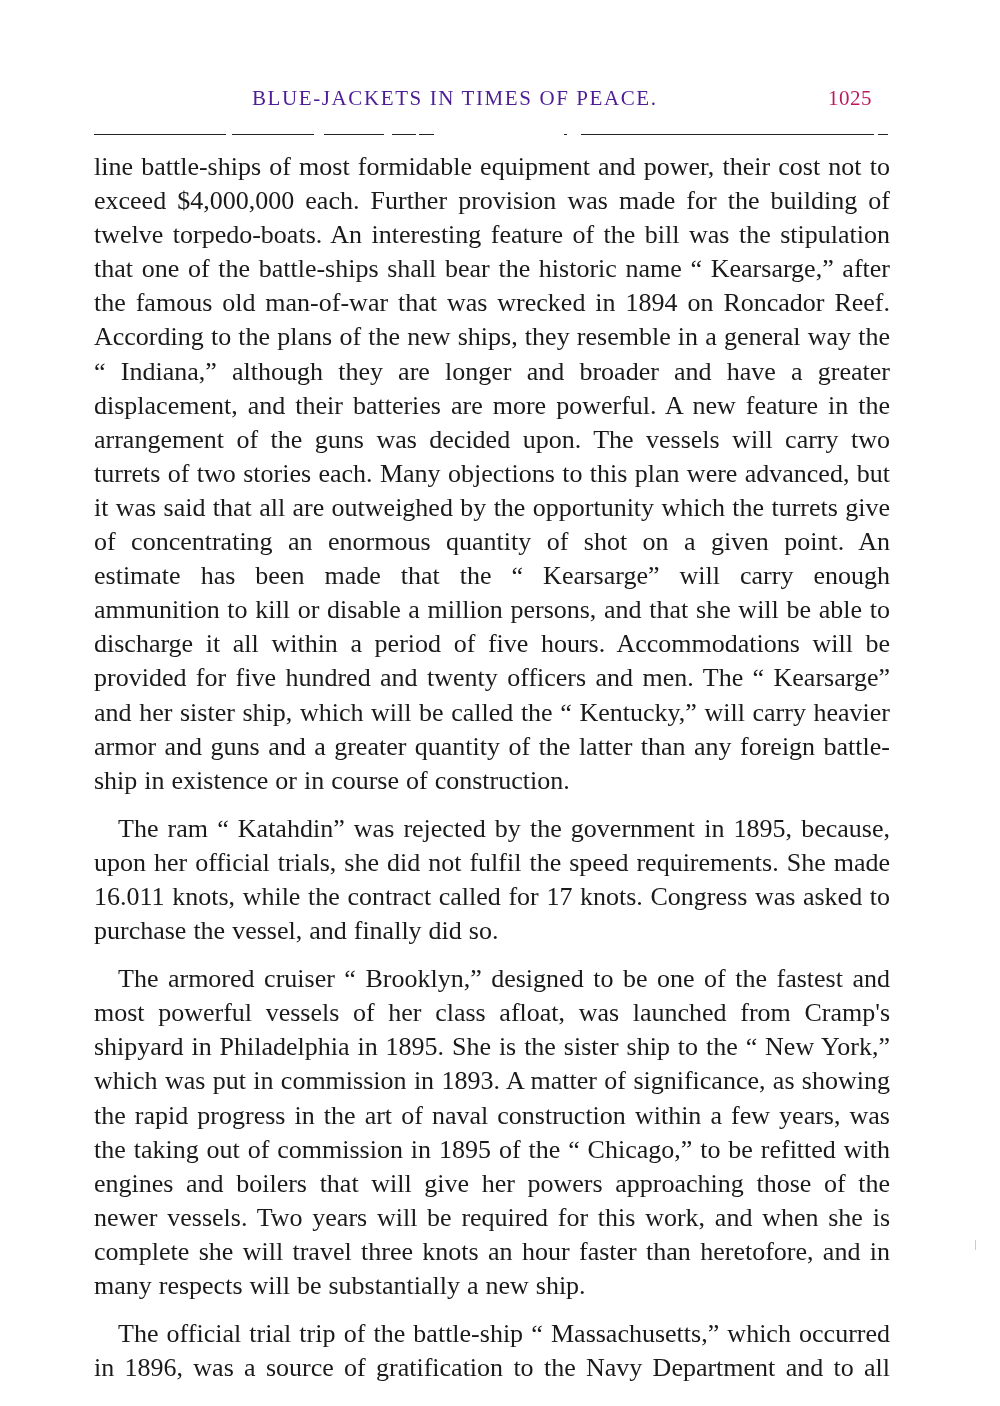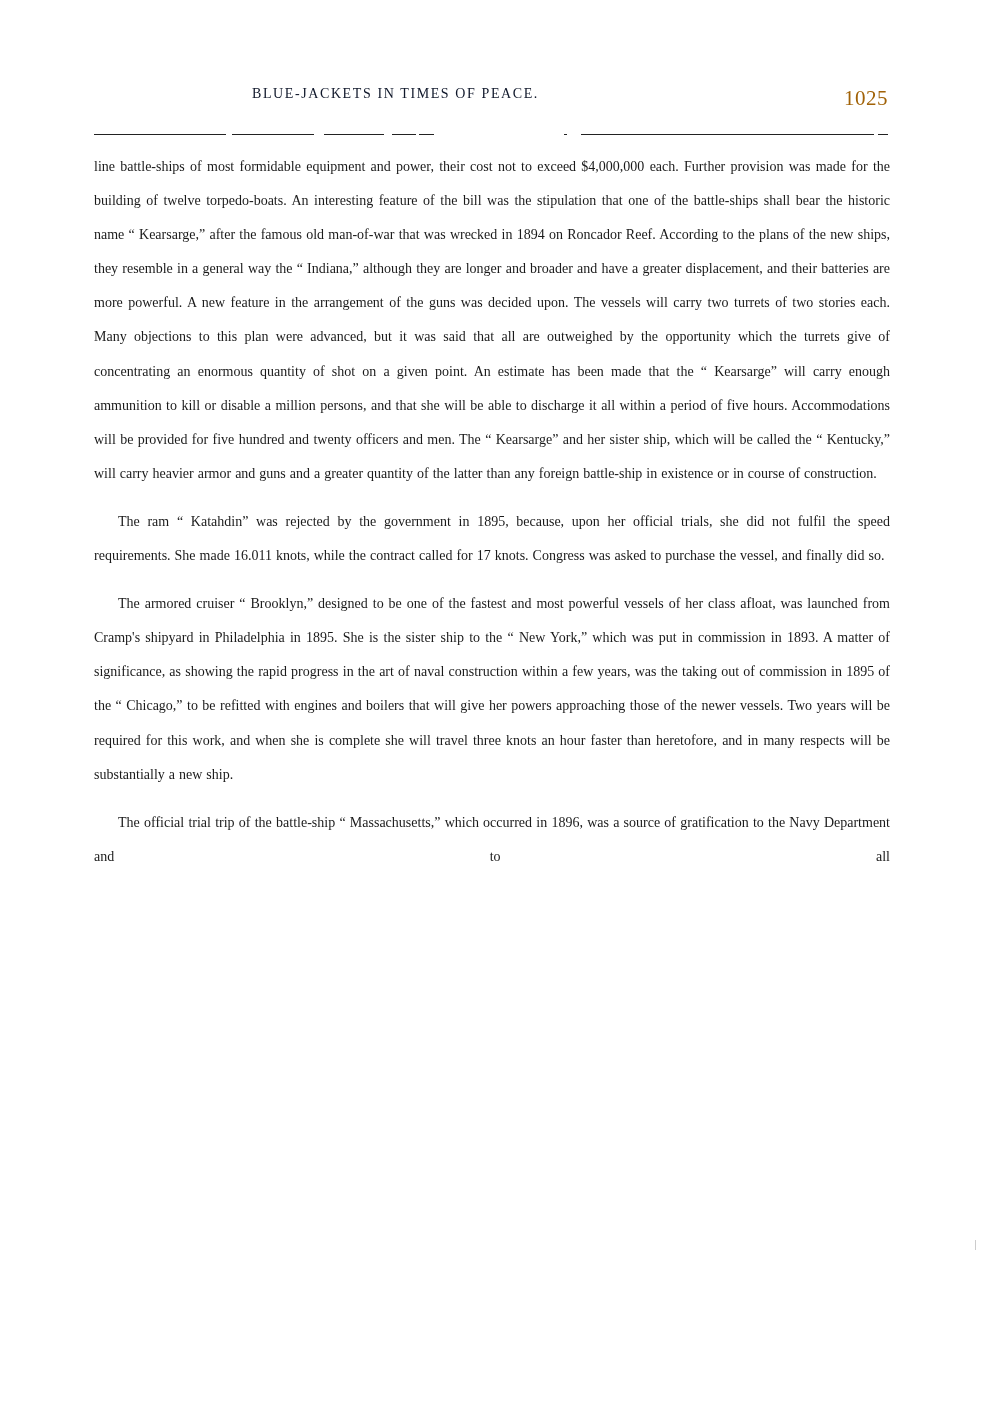--- a/index.html
+++ b/index.html
@@ -25,54 +25,54 @@
       position: absolute;
       top: 86px;
       left: 0;
       width: 796px;
       height: 30px;
     }
     .running-title {
       position: absolute;
       left: 158px;
       top: 0;
-      font-size: 14px;
+      font-size: 21px;
       letter-spacing: 1.6px;
       text-transform: uppercase;
       white-space: nowrap;
-      color: #0f172a;
+      color: #4c1d95;
     }
     .page-number {
       position: absolute;
-      right: 2px;
+      right: 18px;
       top: 0;
       font-size: 21px;
       letter-spacing: 0.5px;
-      color: #a16207;
+      color: #be185d;
     }
     .head-rule {
       position: absolute;
       top: 134px;
       left: 0;
       width: 794px;
       height: 0;
       border-top: 1.5px solid #222;
     }
     .head-rule .gap {
       position: absolute;
       top: -3px;
       height: 5px;
       background: #fff;
     }
     .body-text {
       position: absolute;
       top: 150px;
       left: 0;
       width: 796px;
-      font-size: 14px;
+      font-size: 26px;
       line-height: 34.1px;
       text-align: justify;
       word-spacing: 0.5px;
     }
     .body-text p {
       margin: 0;
       padding: 0;
     }
     .body-text p.indent {
       text-indent: 24px;

